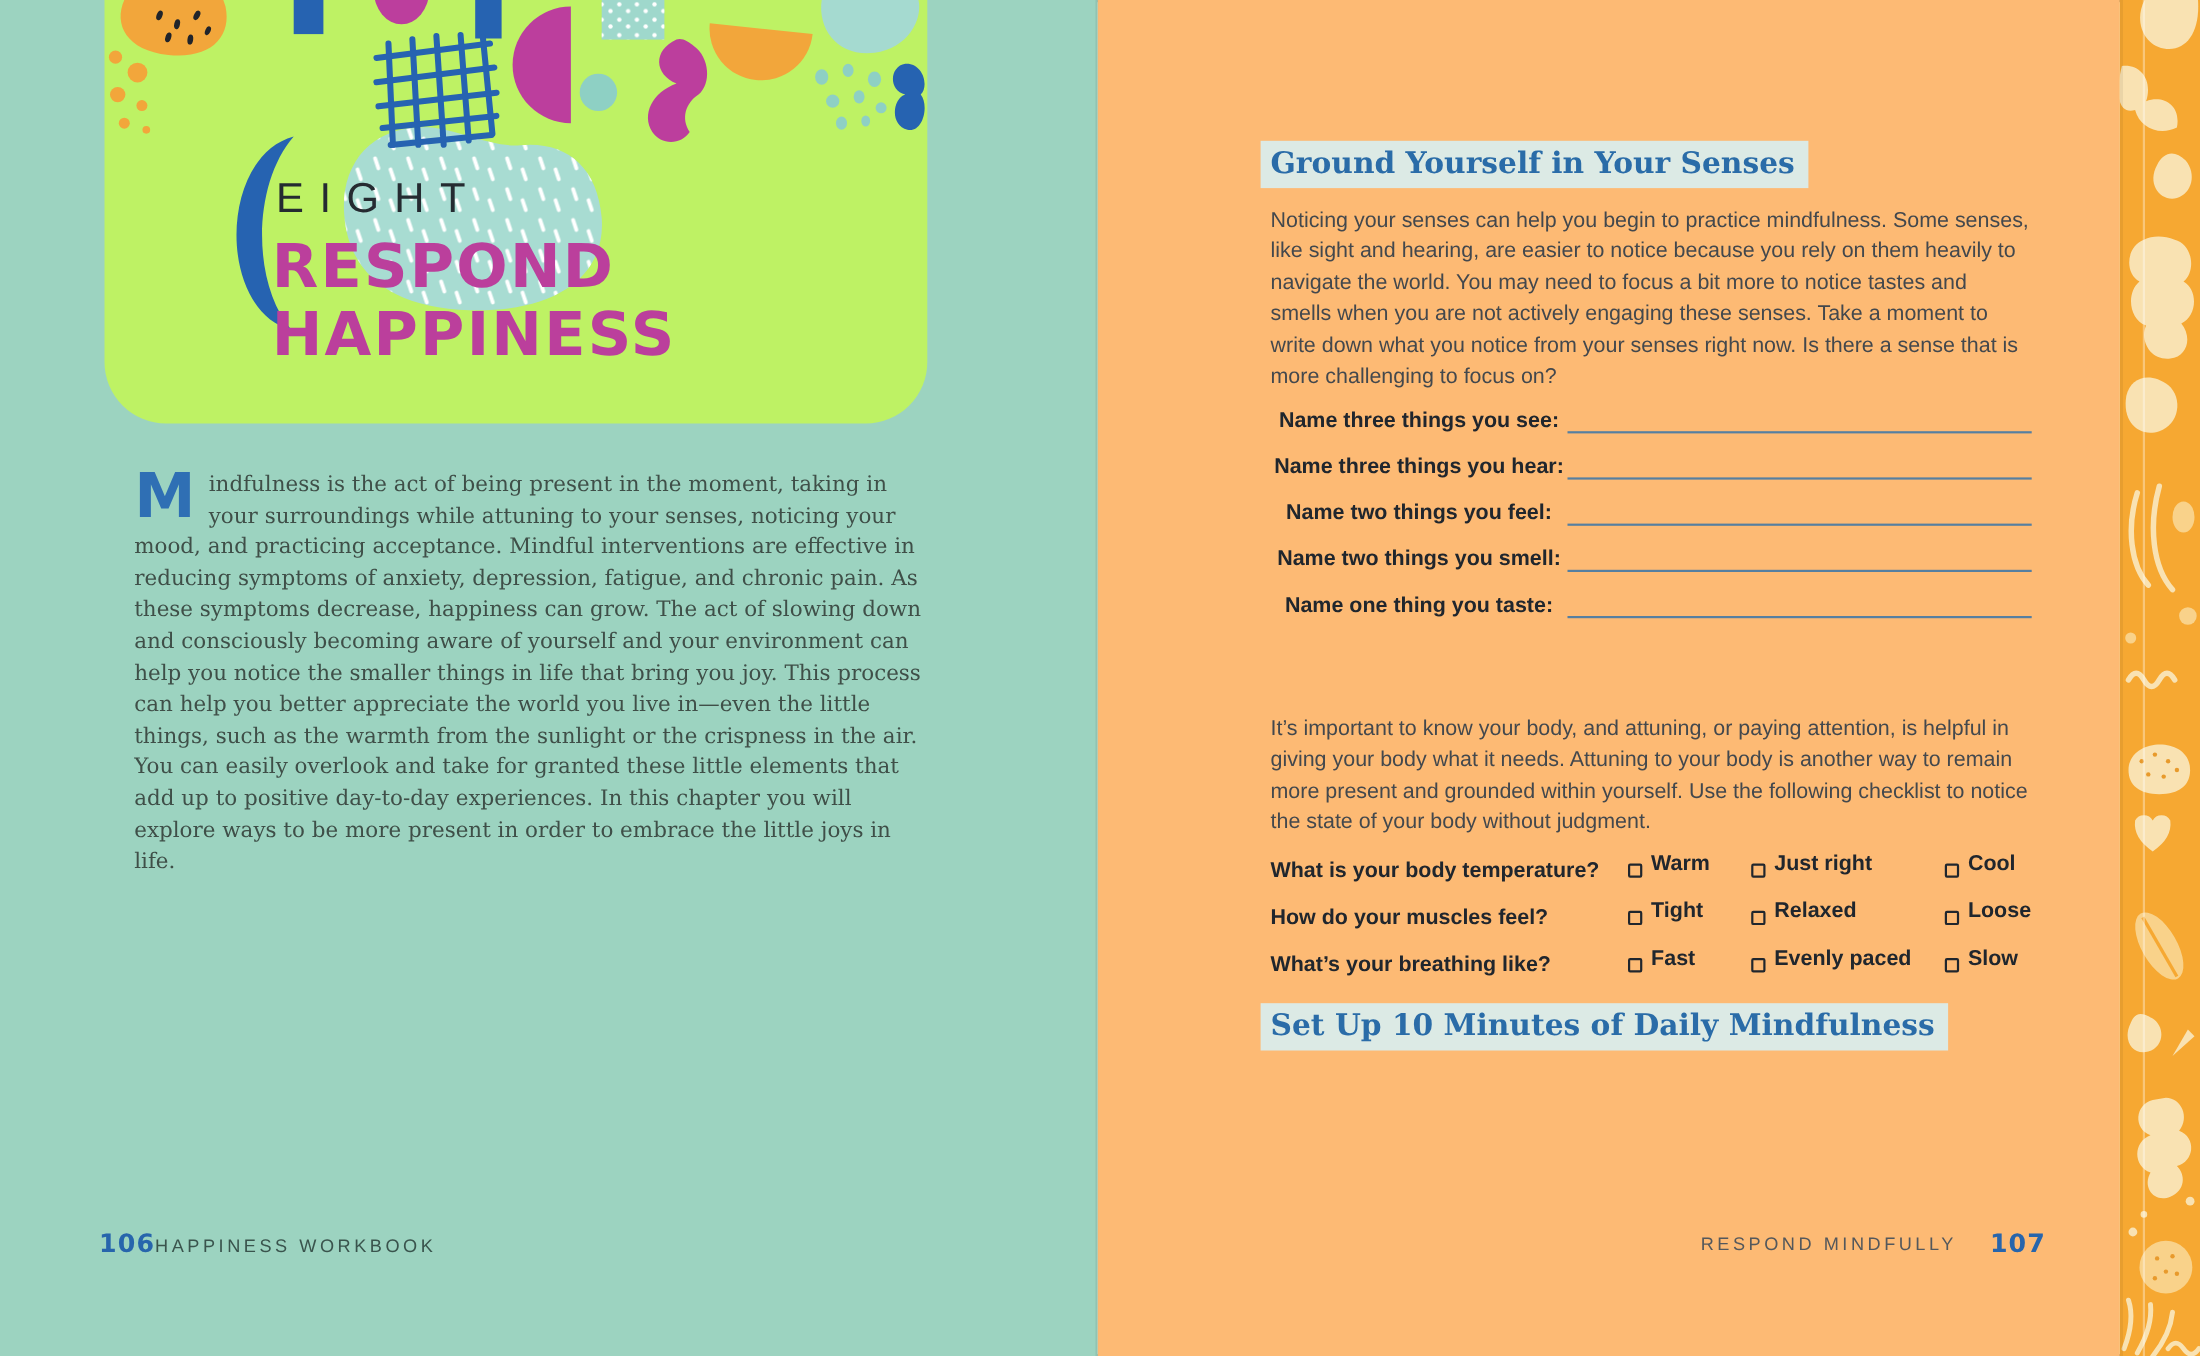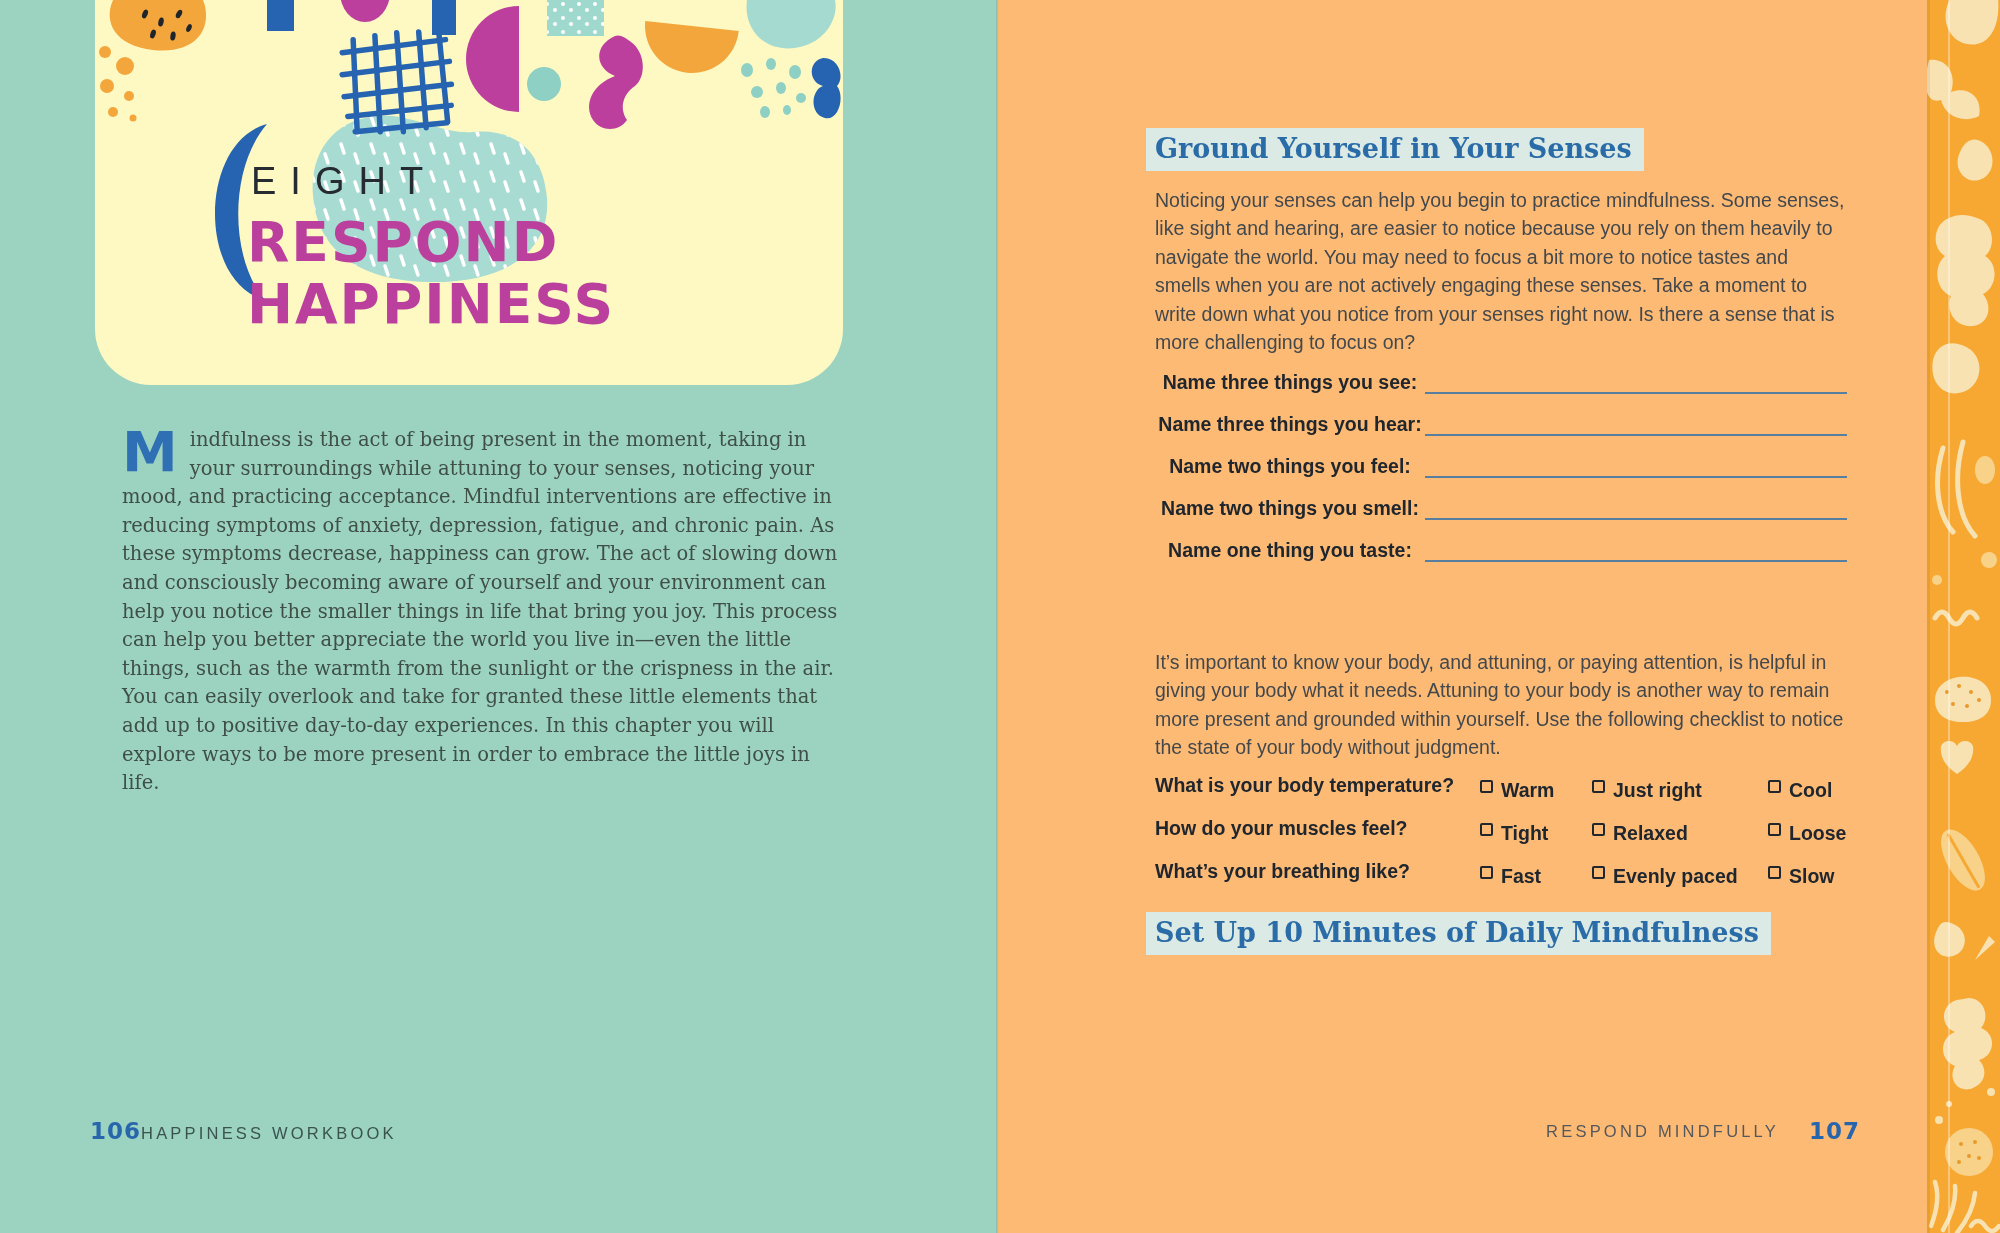--- a/index.html
+++ b/index.html
@@ -4,21 +4,21 @@
 <style>
   html,body{margin:0;padding:0;background:#e8e8e8;}
   *{box-sizing:border-box;}
   .stage{
     position:relative;width:2000px;height:1233px;overflow:hidden;background:#ffffff;
     font-family:"Liberation Sans","DejaVu Sans",sans-serif;
     outline:2px solid #8b9094;outline-offset:-2px;
   }
   
   .page-left{position:absolute;left:0;top:0;width:998px;height:1233px;background:#9CD3C0;}
-  .chapter-card{position:absolute;left:95px;top:0;width:748px;height:385px;background:#fef9c3;border-radius:0 0 56px 56px;overflow:hidden;padding-left:36px;}
+  .chapter-card{position:absolute;left:95px;top:0;width:748px;height:385px;background:#bef264;border-radius:0 0 56px 56px;overflow:hidden;padding-left:36px;}
   .card-art{position:absolute;left:0;top:0;}
   .chapter-number{
     position:absolute;left:156px;top:160px;font-size:38px;font-weight:400;color:#252B31;
     letter-spacing:14px;font-family:"Liberation Sans","DejaVu Sans",sans-serif;
   }
   .chapter-title{
     position:absolute;left:152px;top:212px;margin:0;font-family:"DejaVu Sans",sans-serif;
     font-weight:800;font-size:55px;line-height:1.12;letter-spacing:2px;color:#BB3F9C;
   }
   .intro{
@@ -41,21 +41,21 @@
   .heading{
     display:inline-block;font-family:"DejaVu Serif","Liberation Serif",serif;font-weight:700;
     font-size:27px;color:#2A6CA8;background:#DCEAE5;padding:5px 12px 7px 9px;margin-left:-9px;
   }
   .body-copy{margin:0;font-size:19.5px;line-height:28.4px;color:#43484D;}
   .sense-row{display:flex;align-items:flex-end;height:28px;margin-bottom:14px;text-align:center;}
   .sense-label{width:270px;font-weight:700;font-size:19.5px;color:#20262D;}
   .sense-line{flex:1;border-bottom:2px solid #567FA0;height:22px;}
   .check-row{display:flex;align-items:baseline;height:28px;margin-bottom:15px;font-size:19.5px;}
   .check-q{width:325px;font-weight:700;color:#20262D;}
-  .check-opt{display:flex;align-items:flex-start;font-weight:700;color:#20262D;}
+  .check-opt{display:flex;align-items:flex-end;font-weight:700;color:#20262D;}
   .opt1{width:112px;}.opt2{width:176px;}.opt3{flex:1;}
   .cb{
     display:inline-block;width:13px;height:13px;border:2.5px solid #20262D;border-radius:2px;
     margin-right:8px;flex:0 0 auto;transform:translateY(1px);
   }
   .footer-right{position:absolute;right:67px;top:1118px;display:flex;align-items:center;gap:30px;}
   .chap-run{font-size:16.5px;letter-spacing:3.2px;color:#54585C;}
   
   .strip{position:absolute;left:1927px;top:0;width:73px;height:1233px;background:#F6A832;}
 </style>

